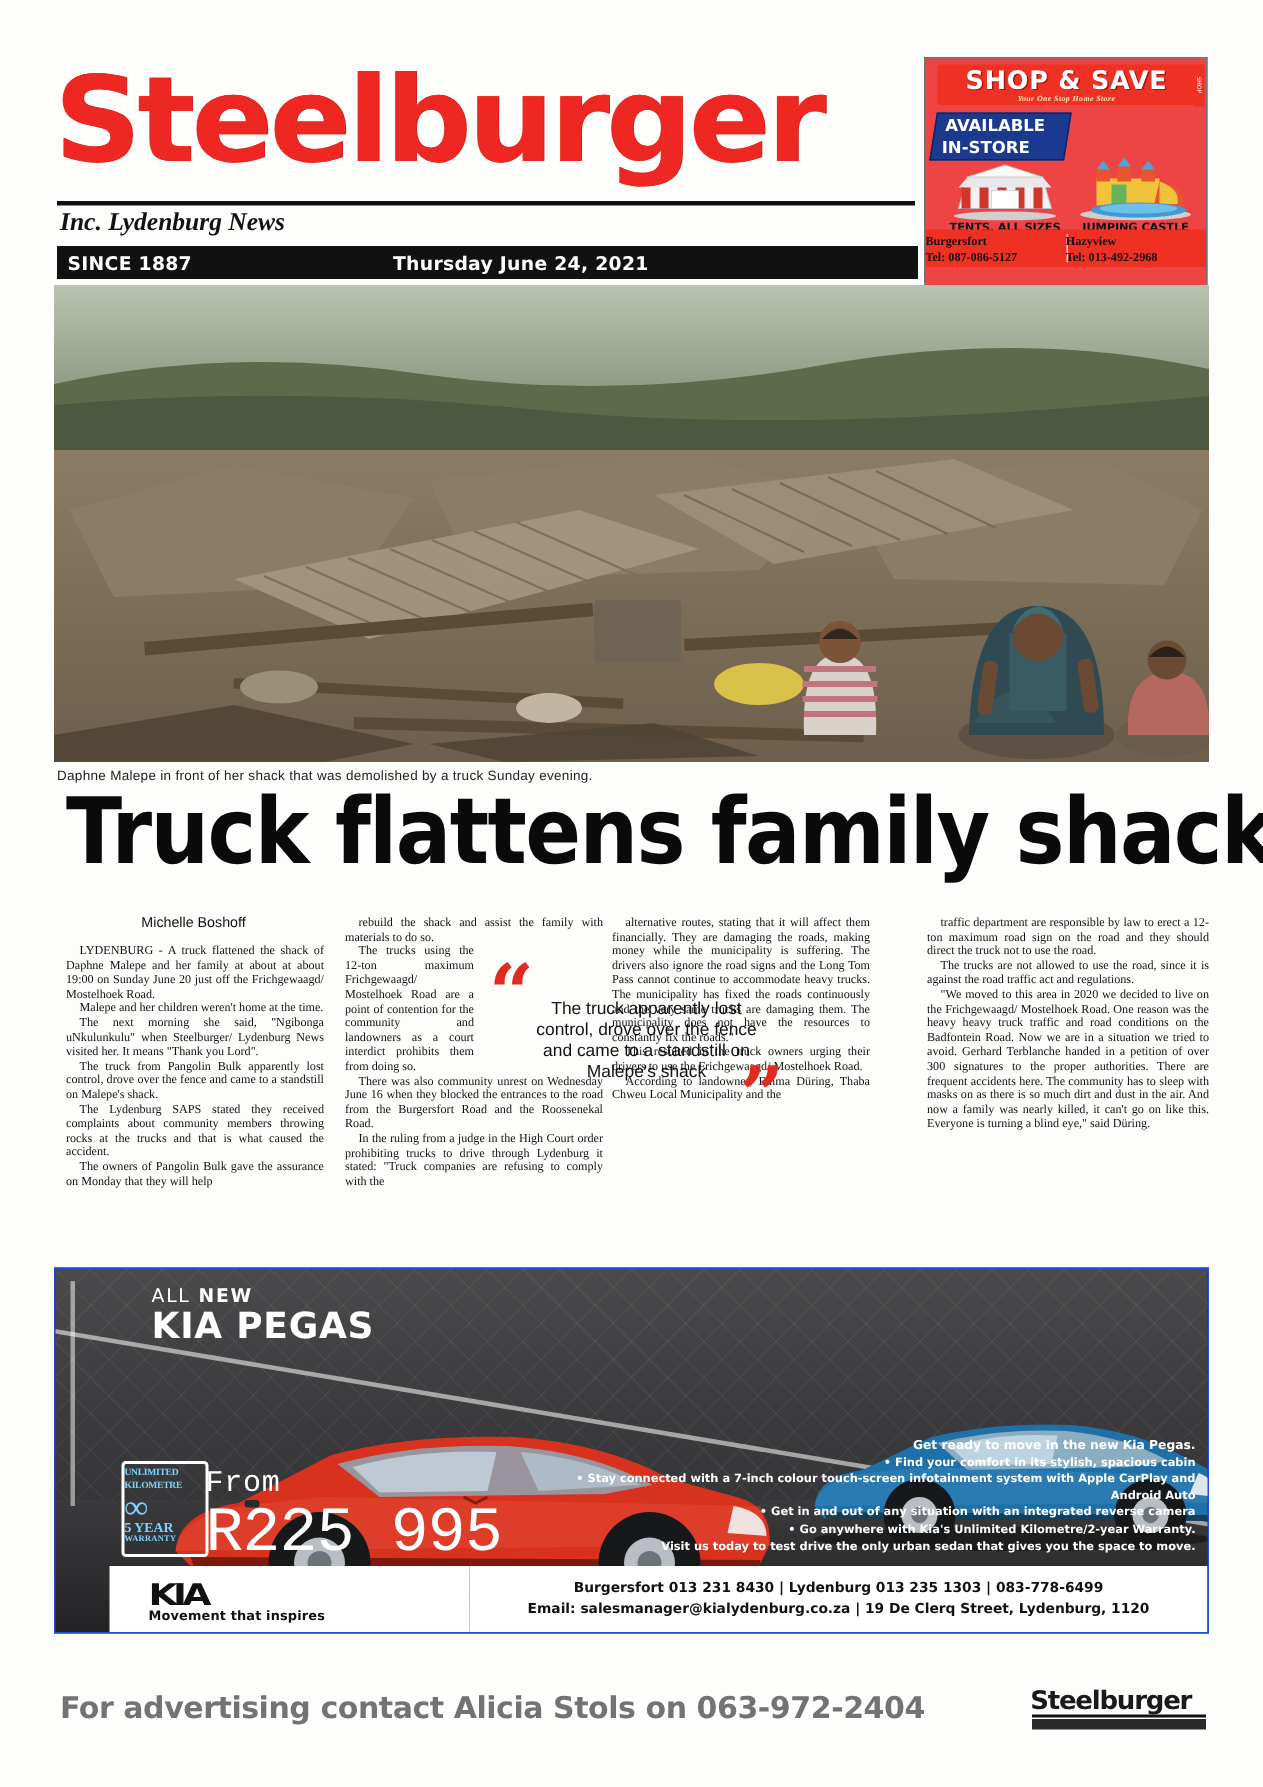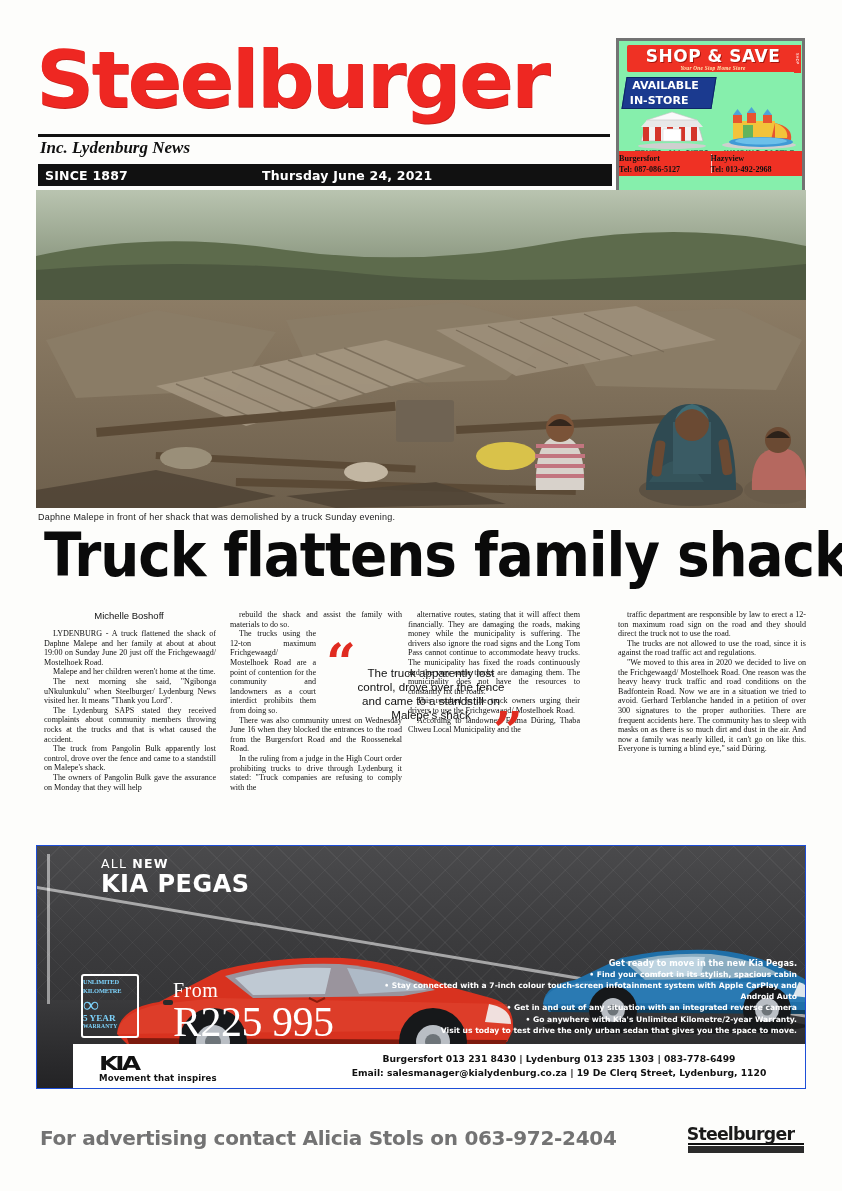--- a/index.html
+++ b/index.html
@@ -45,21 +45,21 @@
     background:#111;color:#fff;
     font-family:"DejaVu Sans", sans-serif;
     font-weight:bold;font-size:12.5px;
   }
   .mast-bar .since{position:absolute;left:7px;top:4px;letter-spacing:0.2px;}
   .mast-bar .date{position:absolute;left:224px;top:4px;letter-spacing:0.2px;}
 
   
   .ssad{
     position:absolute;left:616px;top:38px;width:189px;height:157px;
-    border:3px solid #737373;background:#86efac;box-sizing:border-box;
+    border:1px solid #737373;background:#ef4444;box-sizing:border-box;
     overflow:hidden;
   }
   .ss-logo{
     position:absolute;left:8px;top:4px;width:172px;height:27px;
     background:#ef3124;border-radius:2px;
     text-align:center;
   }
   .ss-logo .t1{
     font-family:"DejaVu Sans", sans-serif;font-weight:bold;
     font-size:17px;color:#fff;letter-spacing:0.5px;
@@ -203,21 +203,21 @@
   .kia-title .l1 b{font-weight:bold;}
   .kia-title .l2{font-size:24px;font-weight:bold;letter-spacing:0.5px;line-height:26px;}
 
   
   .car{position:absolute;}
   .car-red{left:66px;top:96px;width:420px;height:128px;}
   .car-blue{left:498px;top:92px;width:280px;height:96px;}
 
   .kia-price{
     position:absolute;left:100px;bottom:44px;
-    font-family:Liberation Serif, serif;color:#fff;padding-left:36px;
+    font-family:Liberation Mono, monospace;color:#fff;
   }
   .kia-price .from{font-size:20px;line-height:20px;font-weight:normal;letter-spacing:0.5px;}
   .kia-price .amt{font-size:42px;line-height:44px;font-weight:normal;letter-spacing:-0.5px;}
 
   .warranty{
     position:absolute;left:44px;bottom:50px;width:54px;height:60px;
     border:2px solid #fff;border-radius:3px;
     text-align:left;color:#7dd3fc;
     font-family:Liberation Serif, serif;
   }
@@ -451,22 +451,22 @@
   <div class="caption">Daphne Malepe in front of her shack that was demolished by a truck Sunday evening.</div>
 
   <div class="headline">Truck flattens family shack</div>
 
   <div class="byline">Michelle Boshoff</div>
 
   <div class="col c1">
     <p>LYDENBURG - A truck flattened the shack of Daphne Malepe and her family at about at about 19:00 on Sunday June 20 just off the Frichgewaagd/ Mostelhoek Road.</p>
     <p>Malepe and her children weren't home at the time.</p>
     <p>The next morning she said, "Ngibonga uNkulunkulu" when Steelburger/ Lydenburg News visited her. It means "Thank you Lord".</p>
+    <p>The truck from Pangolin Bulk apparently lost control, drove over the fence and came to a standstill on Malepe's shack.</p>
     <p>The Lydenburg SAPS stated they received complaints about community members throwing rocks at the trucks and that is what caused the accident.</p>
-    <p>The truck from Pangolin Bulk apparently lost control, drove over the fence and came to a standstill on Malepe's shack.</p>
     <p>The owners of Pangolin Bulk gave the assurance on Monday that they will help</p>
   </div>
 
   <div class="col c2">
     <p>rebuild the shack and assist the family with materials to do so.</p>
     <p class="wrapnarrow">The trucks using the 12-ton maximum Frichgewaagd/ Mostelhoek Road are a point of contention for the community and landowners as a court interdict prohibits them from doing so.</p>
     <p>There was also community unrest on Wednesday June 16 when they blocked the entrances to the road from the Burgersfort Road and the Roossenekal Road.</p>
     <p>In the ruling from a judge in the High Court order prohibiting trucks to drive through Lydenburg it stated: "Truck companies are refusing to comply with the</p>
   </div>
 

